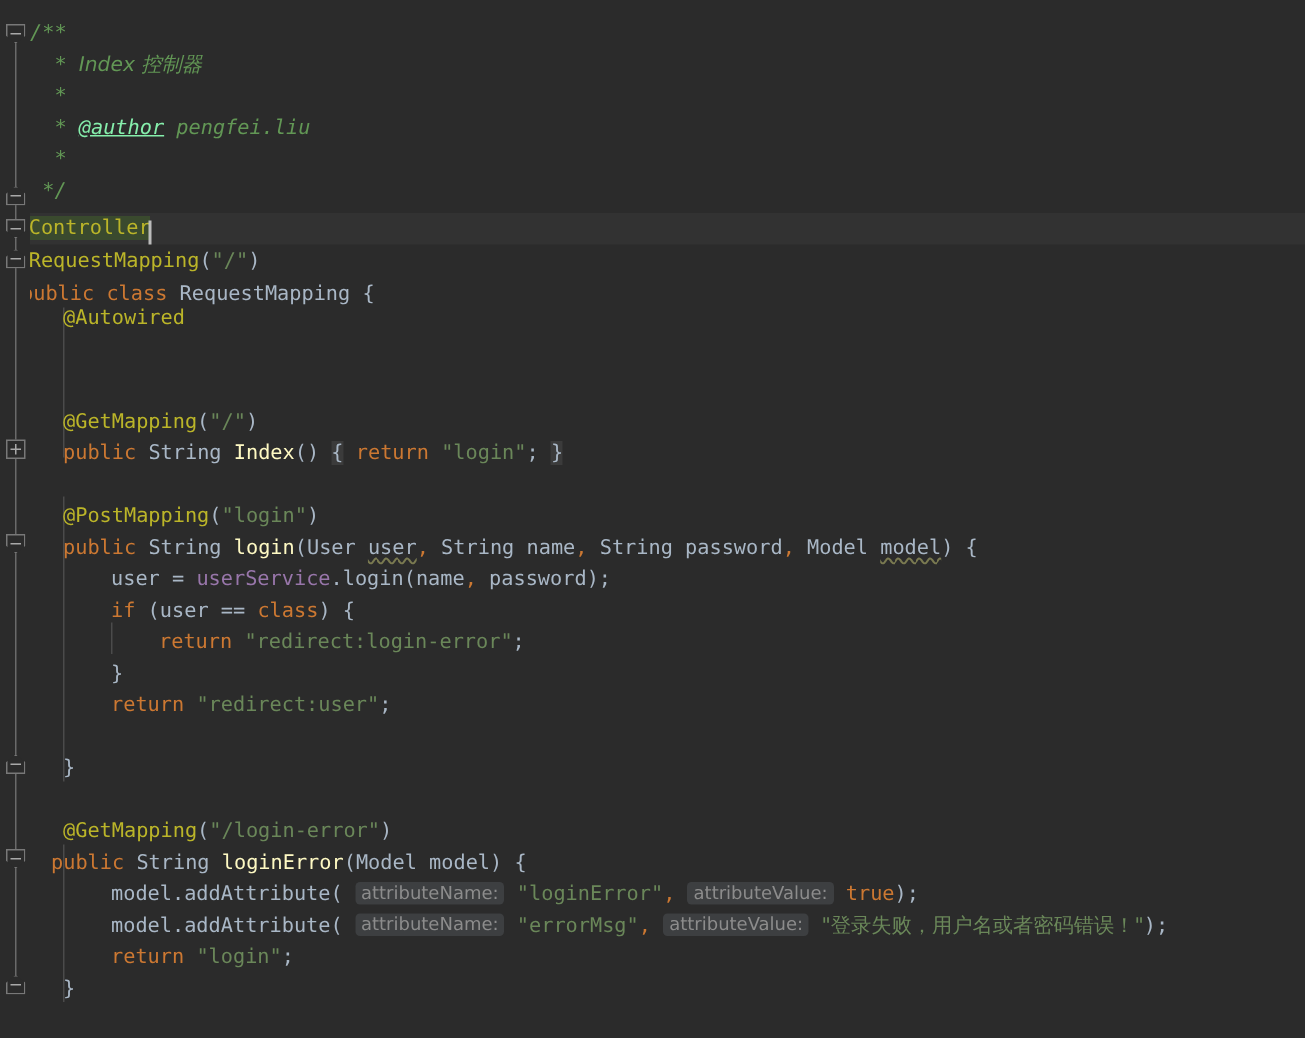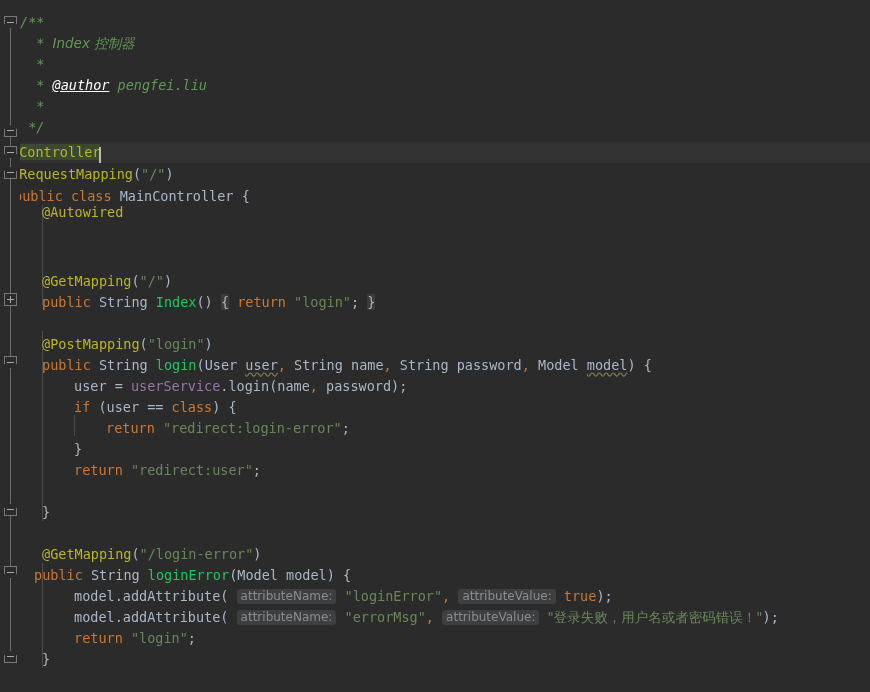--- a/index.html
+++ b/index.html
@@ -97,26 +97,26 @@
     left: 0;
     height: 21px;
     white-space: pre;
     z-index: 3;
     color: #a9b7c6;
   }
   .pad { padding-left: 12px; }
 
   
   .t-comment   { color: #629755; font-style: italic; }
-  .t-tag       { color: #ffffff; font-style: italic; text-decoration: underline; }
+  .t-tag       { color: #86efac; font-style: italic; text-decoration: underline; }
   .t-anno      { color: #bbb529; }
   .t-kw        { color: #cc7832; }
   .t-type      { color: #a9b7c6; }
   .t-class     { color: #a9b7c6; }
-  .t-method    { color: #22c55e; }
+  .t-method    { color: #fef9c3; }
   .t-str       { color: #6a8759; }
   .t-field     { color: #9876aa; }
   .t-plain     { color: #a9b7c6; }
   .t-brace-match { color: #a9b7c6; background: #3b3b3b; }
 
   .warn {
     text-decoration: underline;
     text-decoration-style: wavy;
     text-decoration-color: #7a7a50;
     text-underline-offset: 2px;
@@ -219,21 +219,21 @@
     <div class="code-line" style="top:75px; left:20px;"><span class="t-comment">  * </span><span class="t-tag">@author</span><span class="t-comment"> </span><span class="t-comment">pengfei.liu</span></div>
 
     <div class="code-line" style="top:96px; left:20px;"><span class="t-comment">  *</span></div>
 
     <div class="code-line" style="top:117px; left:20px;"><span class="t-comment"> */</span></div>
 
     <div class="code-line" style="top:142px; left:11px;"><span class="t-anno sel">@Controller</span><span class="caret"></span></div>
 
     <div class="code-line" style="top:164px; left:11px;"><span class="t-anno">@RequestMapping</span><span class="t-plain">(</span><span class="t-str">"/"</span><span class="t-plain">)</span></div>
 
-    <div class="code-line" style="top:186px; left:14px;"><span class="t-kw">public</span><span> </span><span class="t-kw">class</span><span> </span><span class="t-class">MainController</span><span> </span><span class="t-plain">{</span></div>
+    <div class="code-line" style="top:186px; left:14px;"><span class="t-kw">public</span><span> </span><span class="t-kw">class</span><span> </span><span class="t-class">RequestMapping</span><span> </span><span class="t-plain">{</span></div>
 
     <div class="code-line" style="top:202px; left:42px;"><span class="t-anno">@Autowired</span></div>
 
 
     <div class="code-line" style="top:271px; left:42px;"><span class="t-anno">@GetMapping</span><span class="t-plain">(</span><span class="t-str">"/"</span><span class="t-plain">)</span></div>
 
     <div class="code-line" style="top:292px; left:42px;"><span class="t-kw">public</span><span> </span><span class="t-type">String</span><span> </span><span class="t-method">Index</span><span class="t-plain">()</span><span> </span><span class="t-brace-match">{</span><span> </span><span class="t-kw">return</span><span> </span><span class="t-str">"login"</span><span class="t-plain">;</span><span> </span><span class="t-brace-match">}</span></div>
 
     <div class="code-line" style="top:334px; left:42px;"><span class="t-anno">@PostMapping</span><span class="t-plain">(</span><span class="t-str">"login"</span><span class="t-plain">)</span></div>
 

